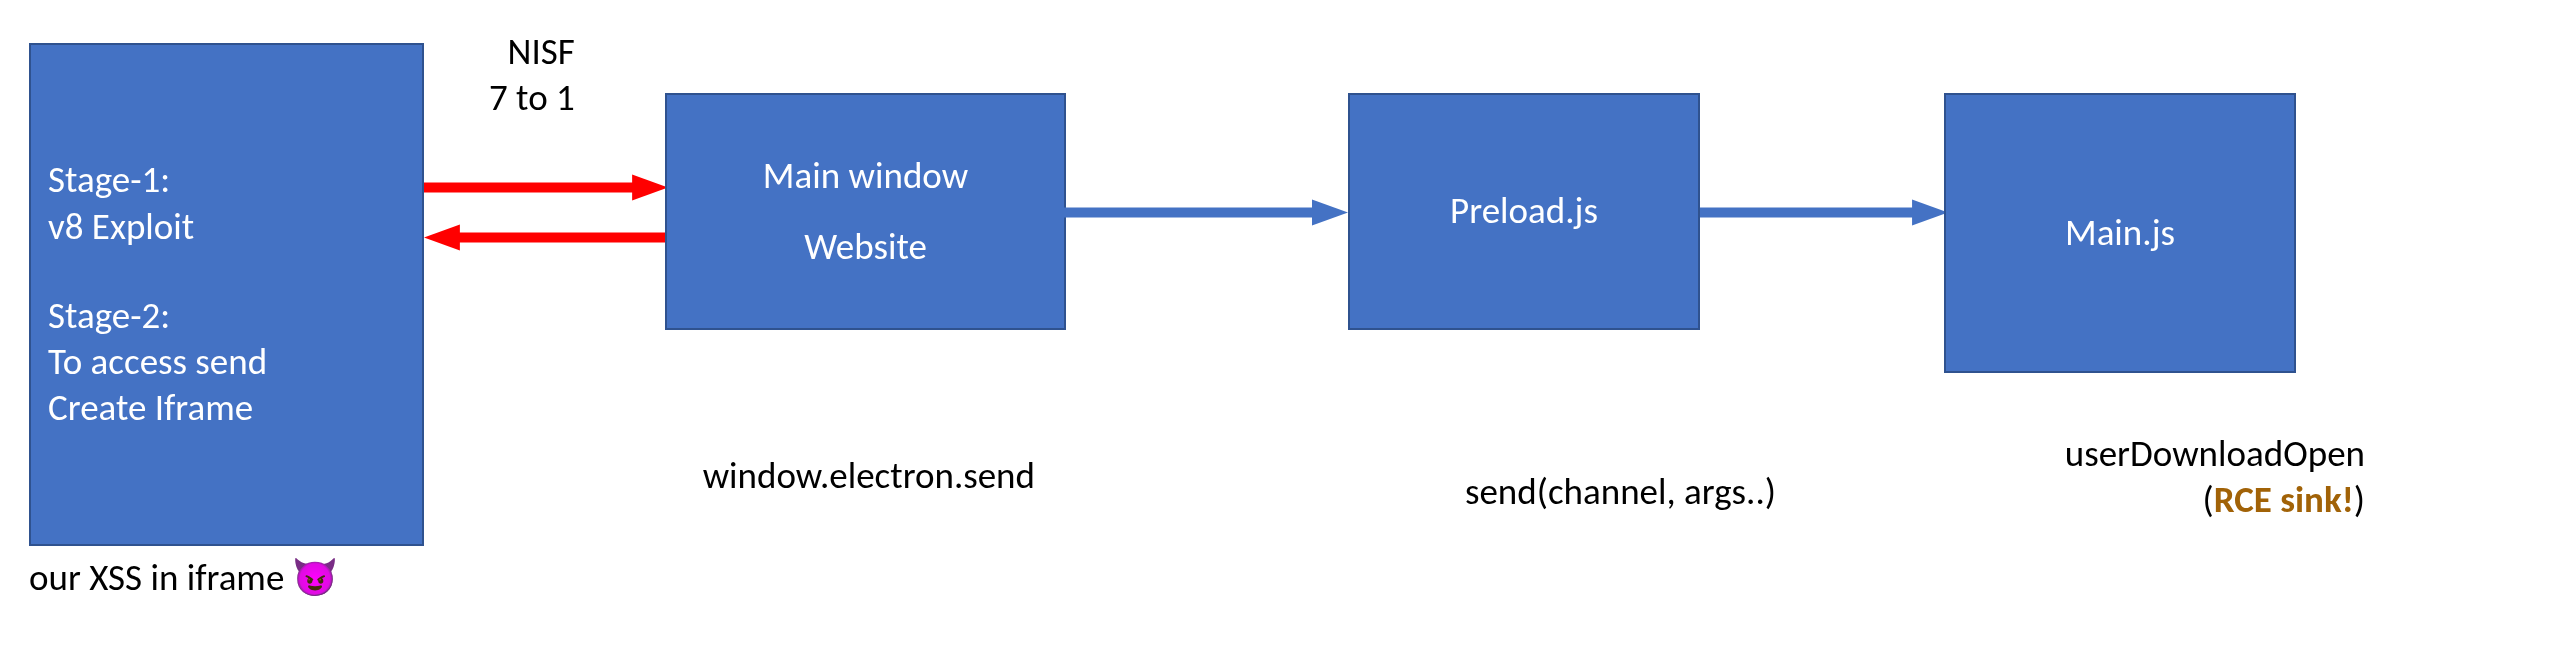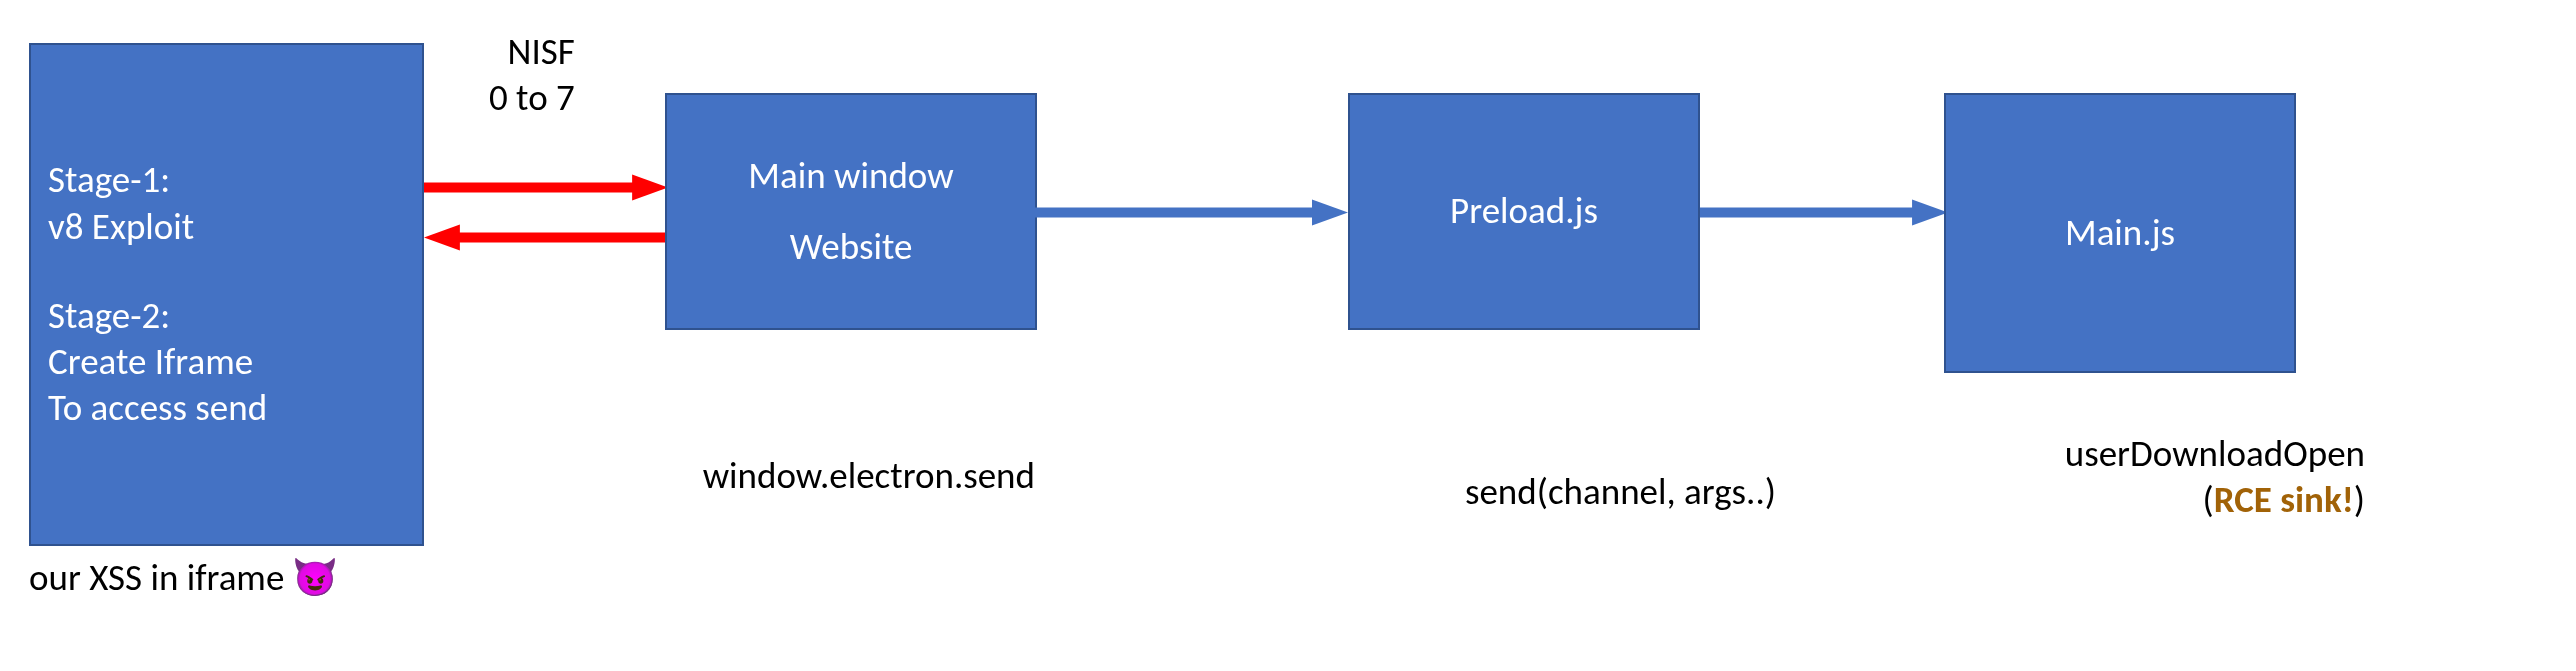--- a/index.html
+++ b/index.html
@@ -35,44 +35,44 @@
   .arrow-svg { position: absolute; overflow: visible; }
 </style>
 </head>
 <body>
 
 <div class="box" style="left:29px; top:43px; width:395px; height:503px;">
   <div>Stage-1:</div>
   <div> v8 Exploit</div>
   <div style="height:43px;"></div>
   <div>Stage-2:</div>
+  <div>To access send</div>
   <div>Create Iframe</div>
-  <div>To access send</div>
 </div>
 
 <div class="label" style="left:29px; top:555px; text-align:center;">
   <span>our XSS in iframe 😈</span>
 </div>
 
 <div class="label" style="left:489px; top:29px; text-align:right;">
   <div>NISF</div>
-  <div>0 to 7</div>
+  <div>7 to 1</div>
 </div>
 
 <svg class="arrow-svg" style="left:424px; top:173px; width:244px; height:29px;" viewBox="0 0 340 40" width="244" height="29">
   <line x1="0" y1="20" x2="300" y2="20" stroke="#FF0000" stroke-width="14"></line>
   <polygon points="340,20 290,2 290,38" fill="#FF0000"></polygon>
 </svg>
 
 <svg class="arrow-svg" style="left:424px; top:223px; width:244px; height:29px;" viewBox="0 0 340 40" width="244" height="29">
   <line x1="40" y1="20" x2="340" y2="20" stroke="#FF0000" stroke-width="14"></line>
   <polygon points="0,20 50,2 50,38" fill="#FF0000"></polygon>
 </svg>
 
-<div class="box center" style="left:665px; top:93px; width:372px; height:237px;gap:25px;">
+<div class="box center" style="left:665px; top:93px; width:401px; height:237px;gap:25px;">
   <div>Main window</div>
   <div>Website</div>
 </div>
 
 <svg class="arrow-svg" style="left:1017px; top:198px; width:331px; height:29px;" viewBox="0 0 460 40" width="331" height="29">
   <line x1="0" y1="20" x2="420" y2="20" stroke="#4472C4" stroke-width="14"></line>
   <polygon points="460,20 410,2 410,38" fill="#4472C4"></polygon>
 </svg>
 
 <div class="label" style="left:546px; top:453px; width:489px;">

